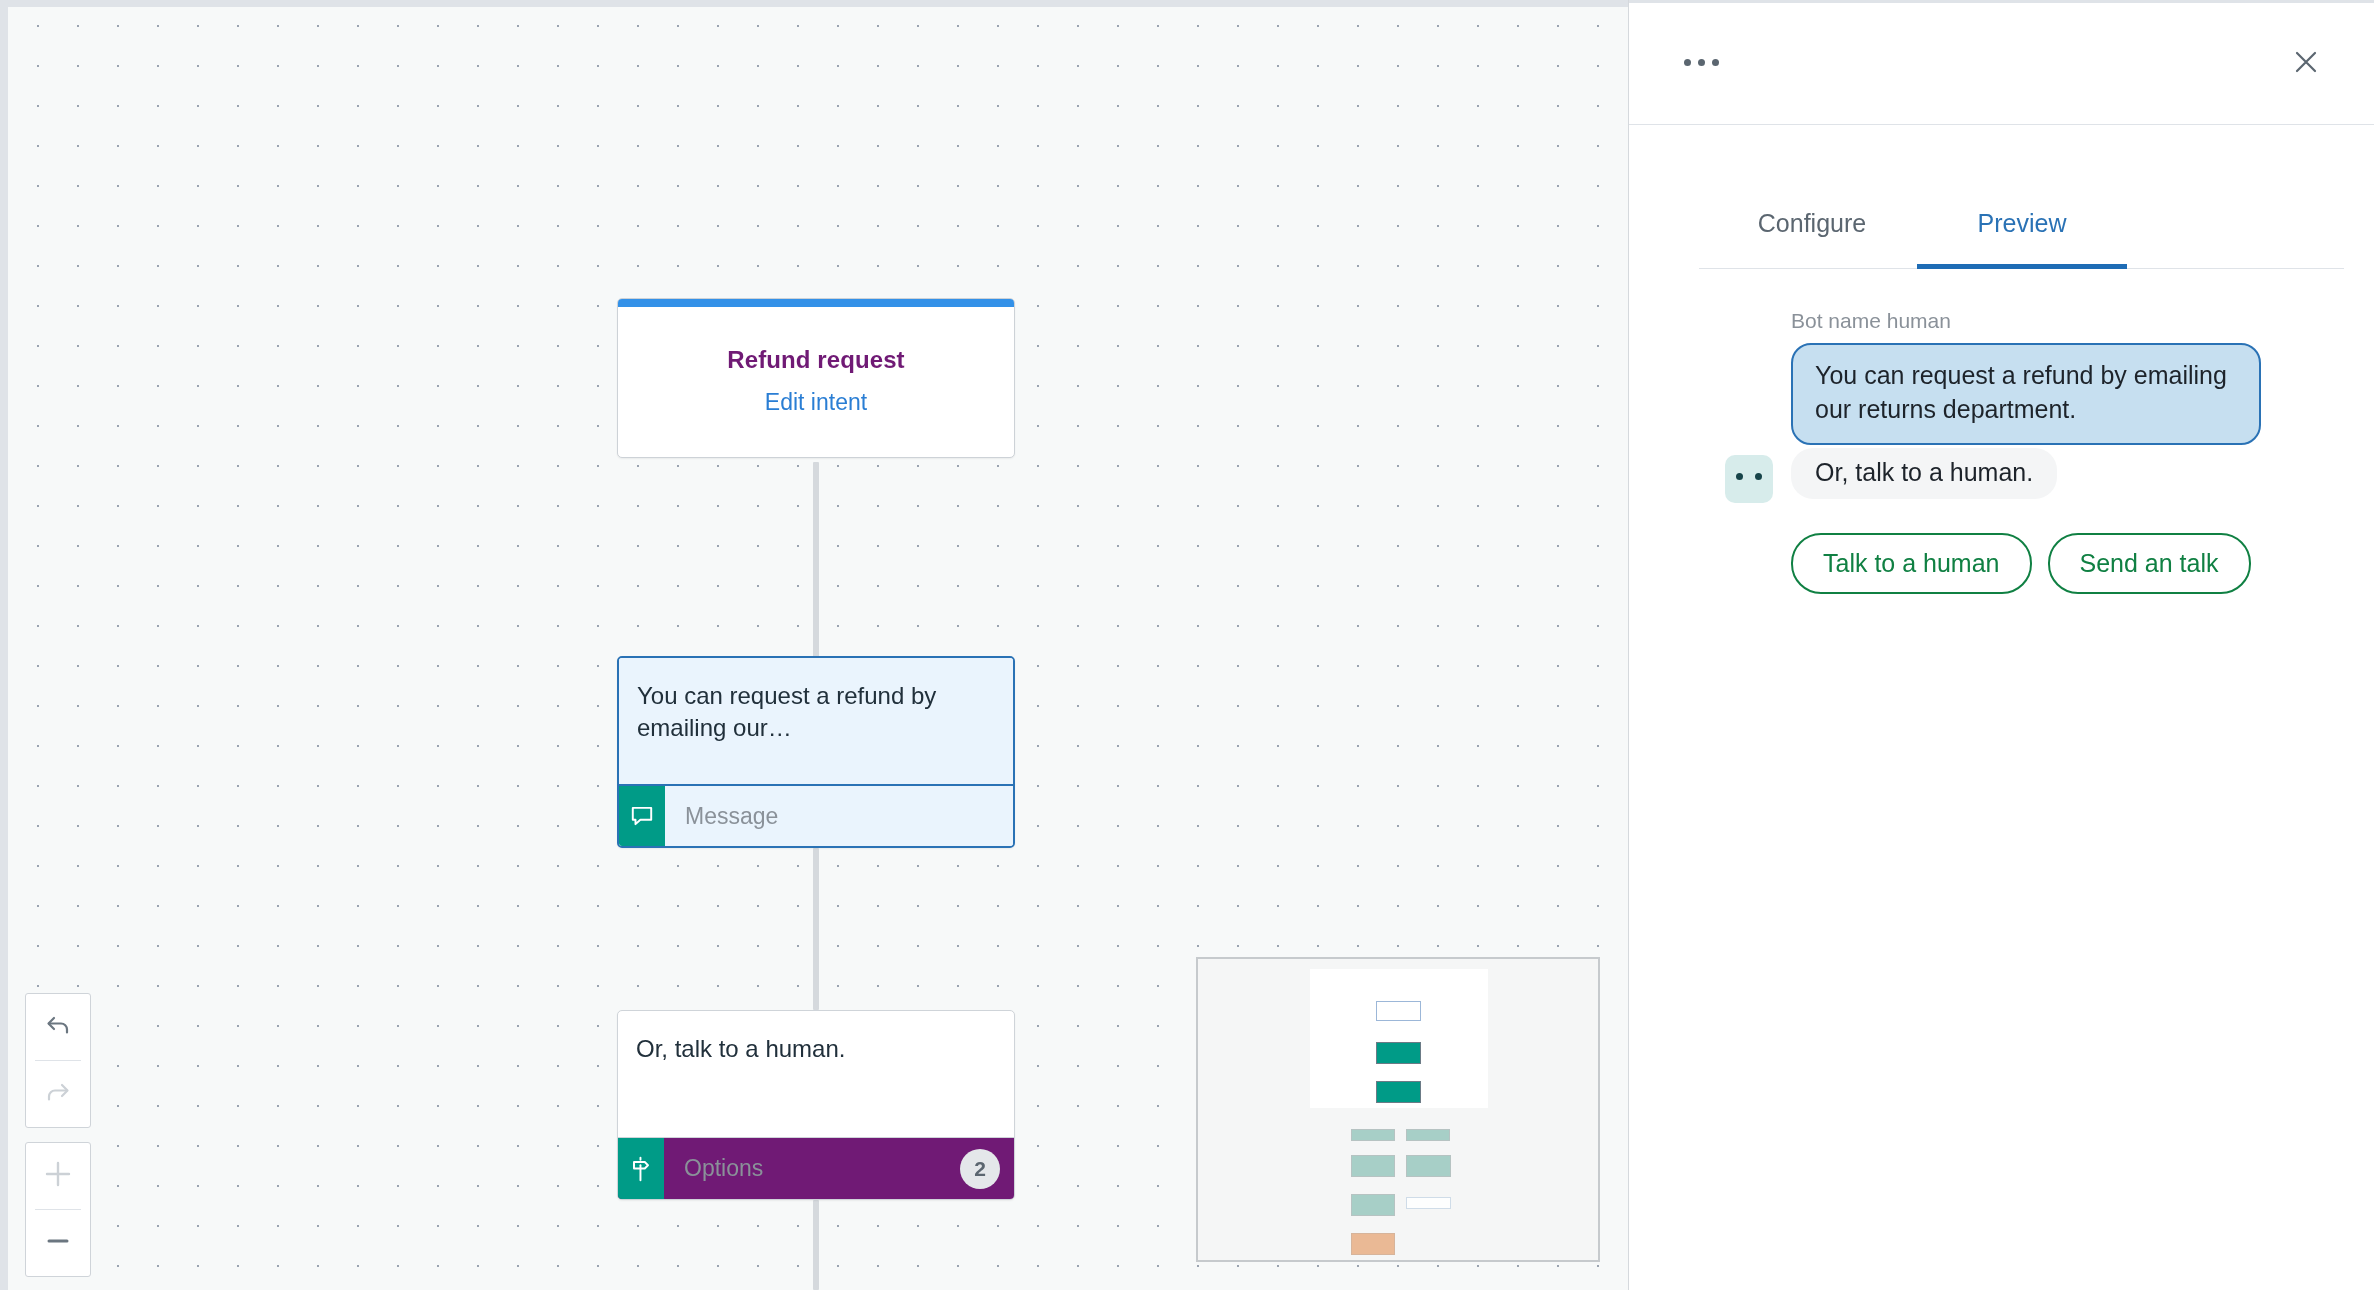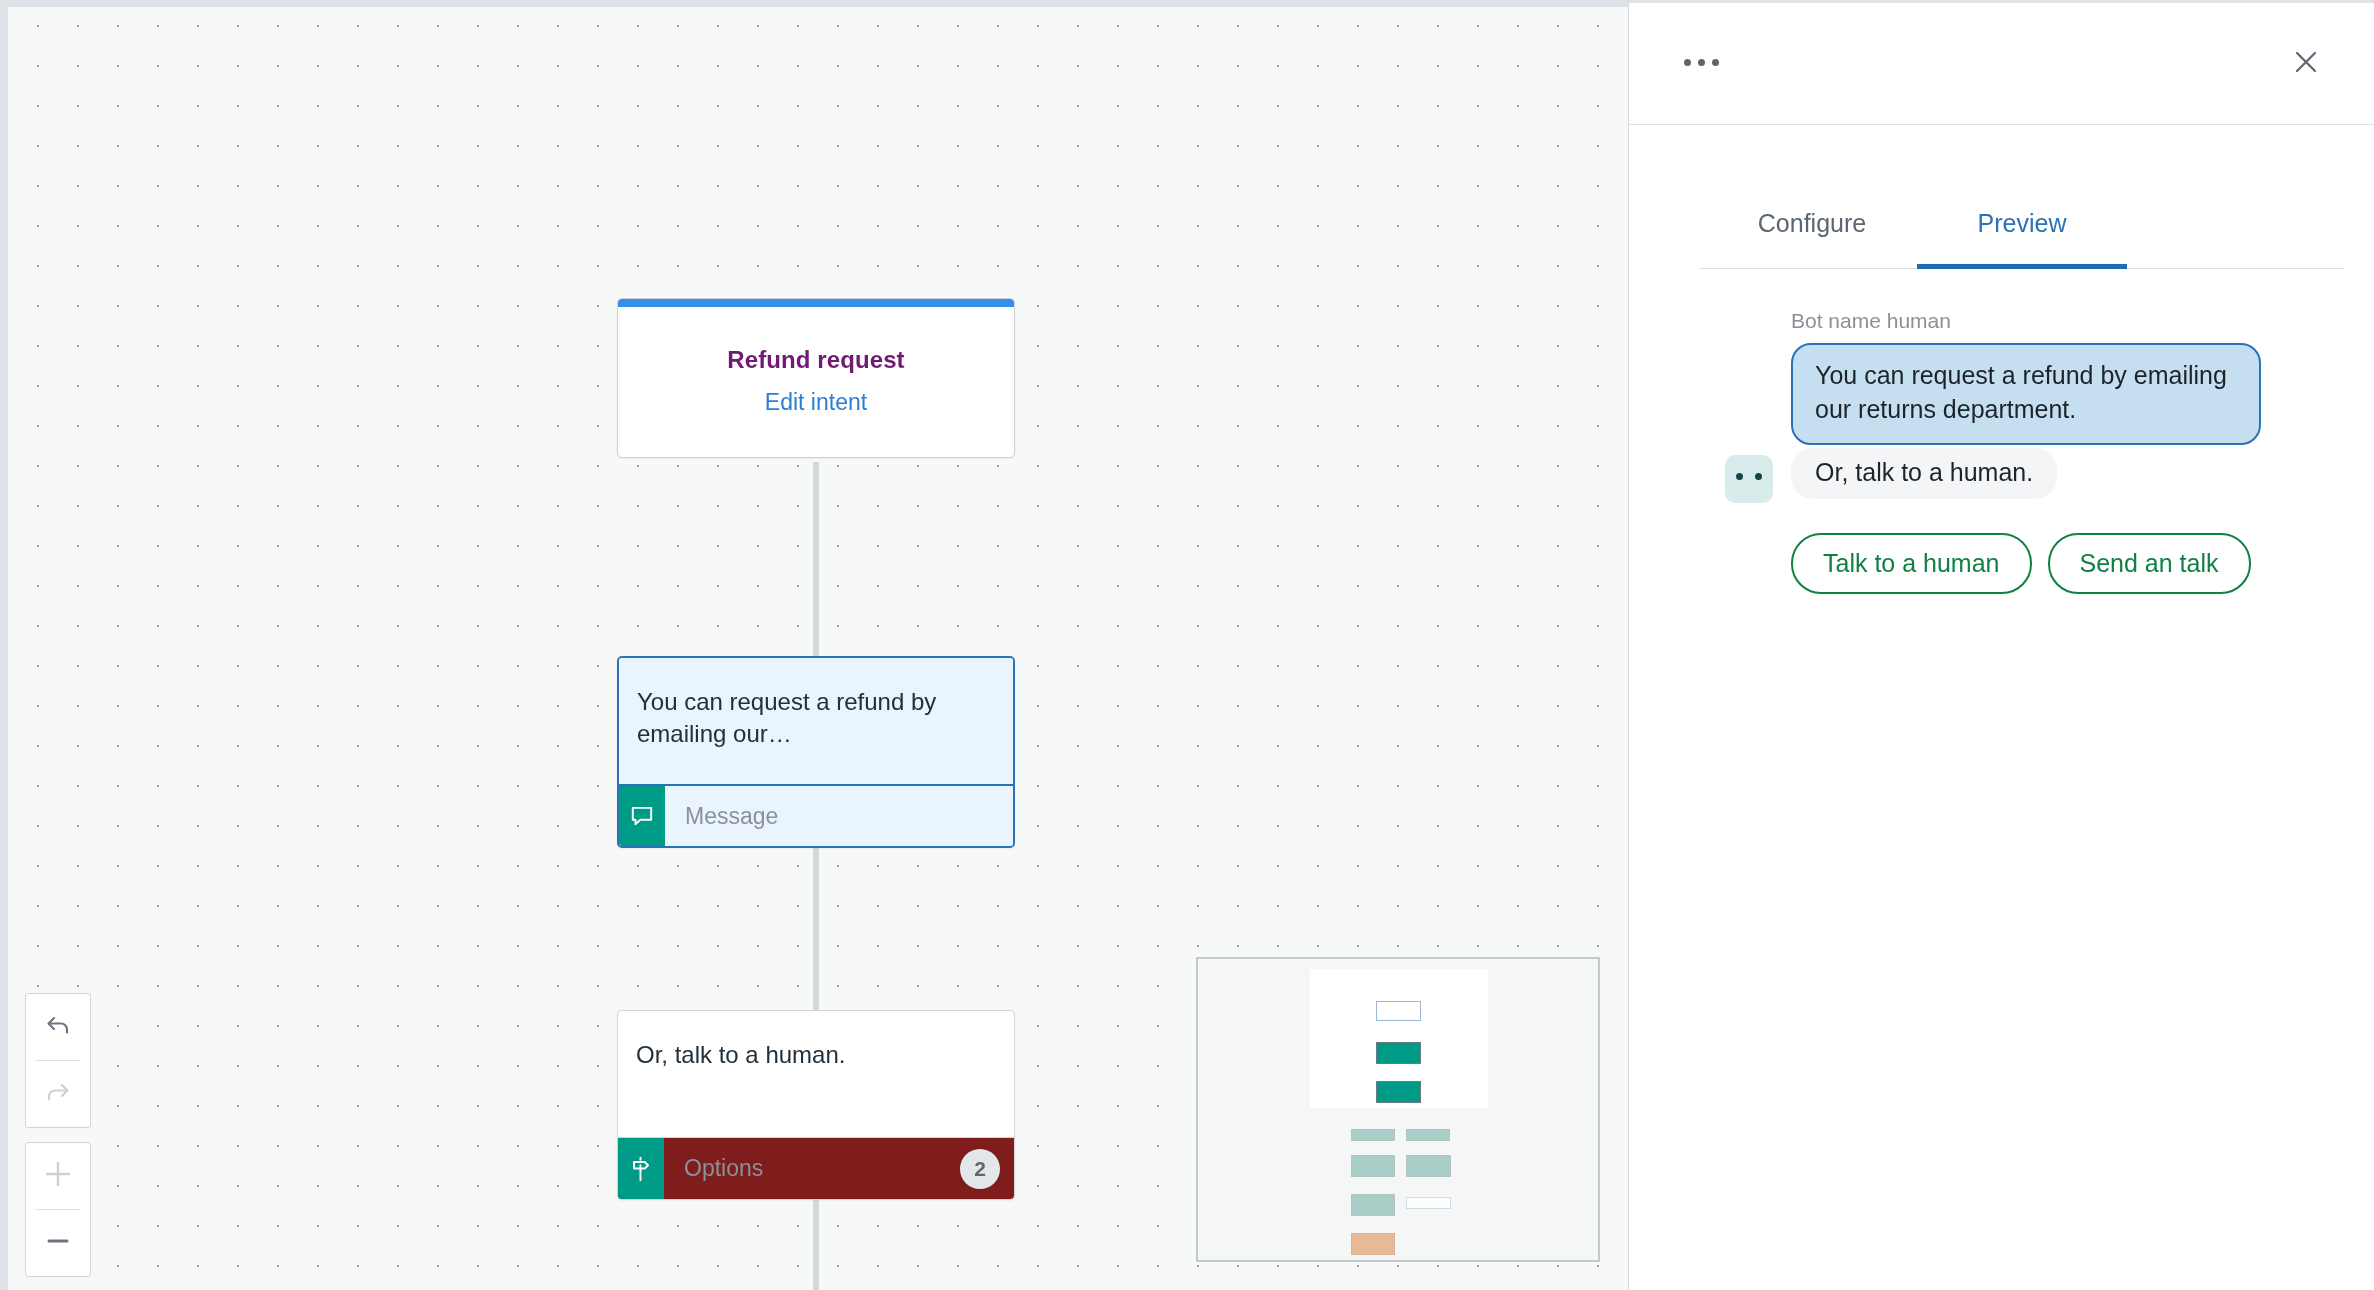--- a/index.html
+++ b/index.html
@@ -77,31 +77,31 @@
   }
 
   
   .node-step {
     left: 617px;
     width: 398px;
     display: flex; flex-direction: column;
   }
   .node-step .step-body {
     flex: 1;
-    padding: 28px 18px 10px 18px;
+    padding: 22px 18px 10px 18px;
     font-size: 24px;
     line-height: 1.35;
     color: #21303b;
     word-break: break-word;
   }
   .node-step .step-footer {
     height: 62px;
     display: flex; align-items: stretch;
     border-top: 1px solid #cfd4d9;
-    background: #7f1d1d;
+    background: #701a75;
   }
   .step-icon {
     width: 46px; flex: 0 0 46px;
     background: #009b87;
     display: flex; align-items: center; justify-content: center;
   }
   .step-icon svg { display: block; }
   .step-label {
     flex: 1;
     display: flex; align-items: center;

